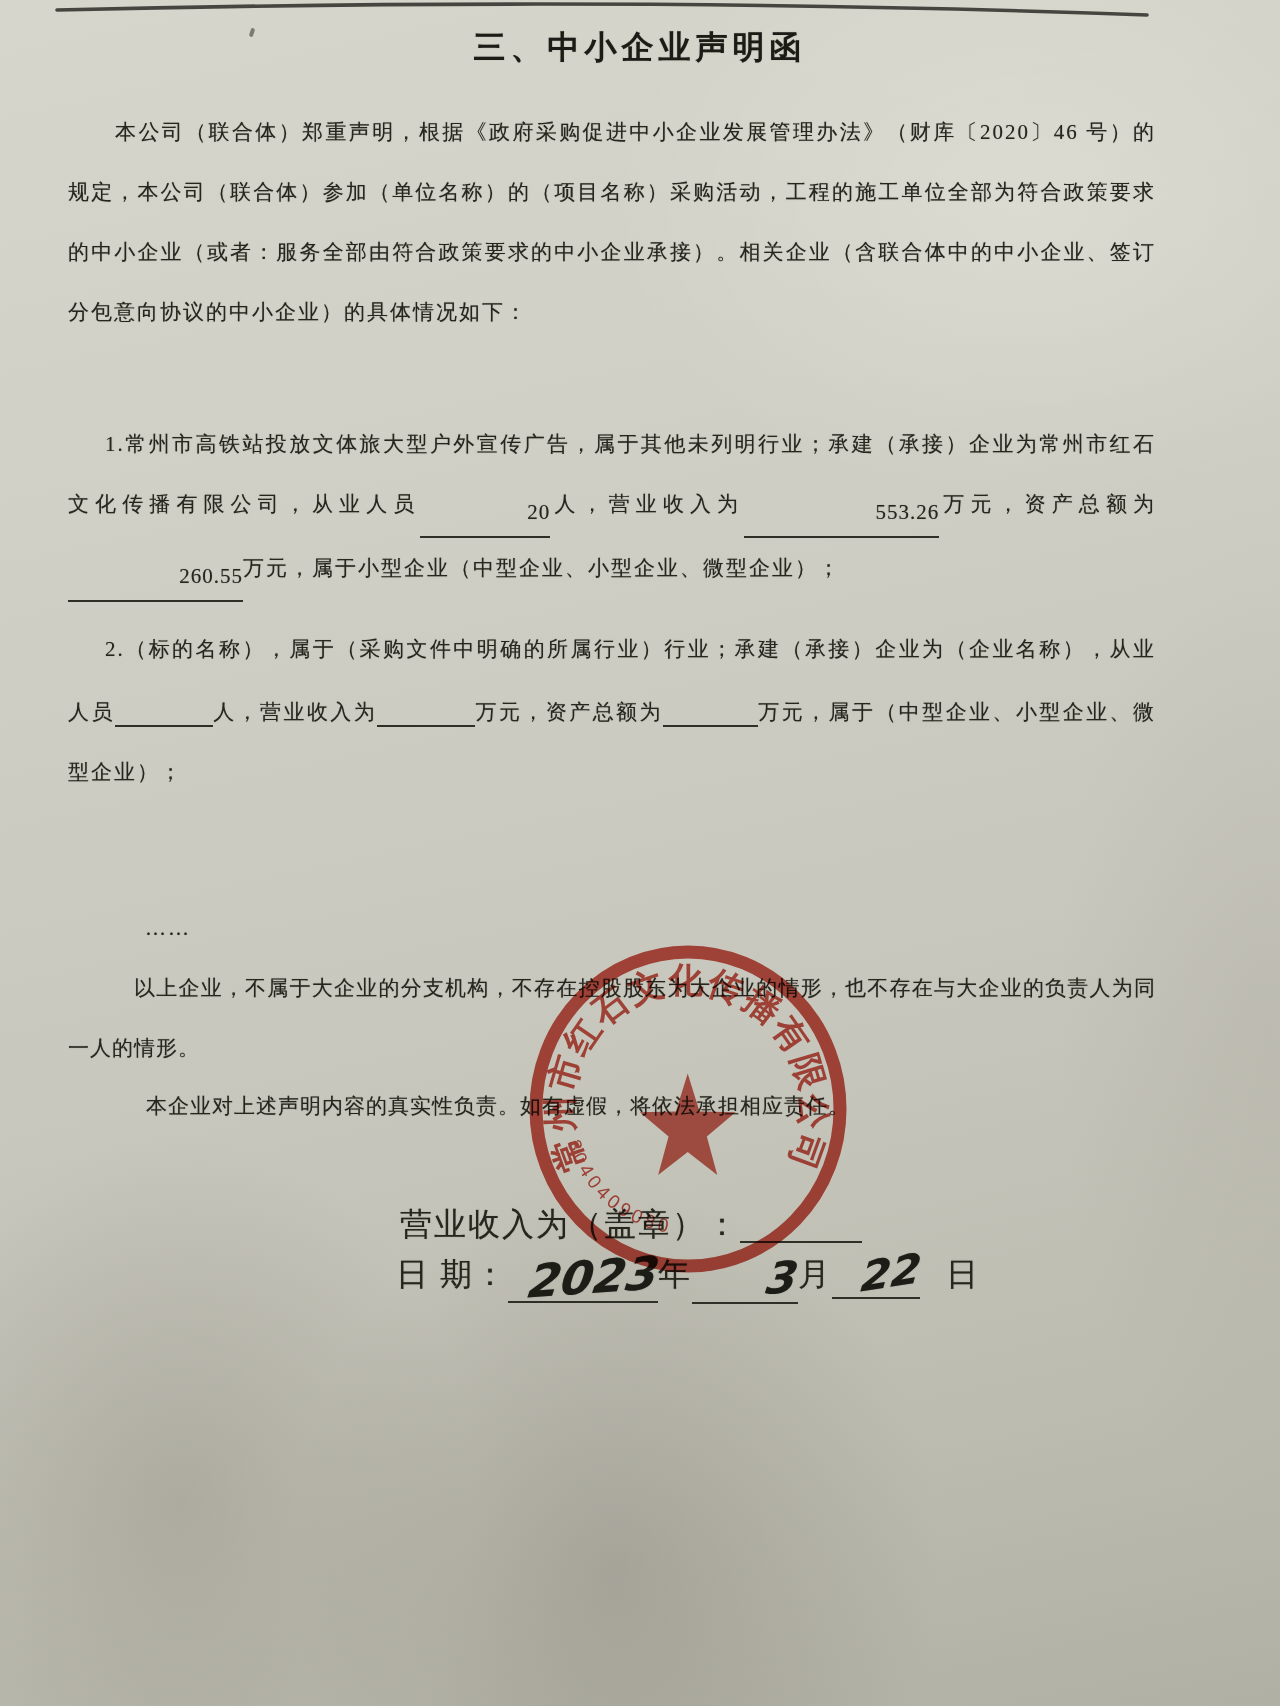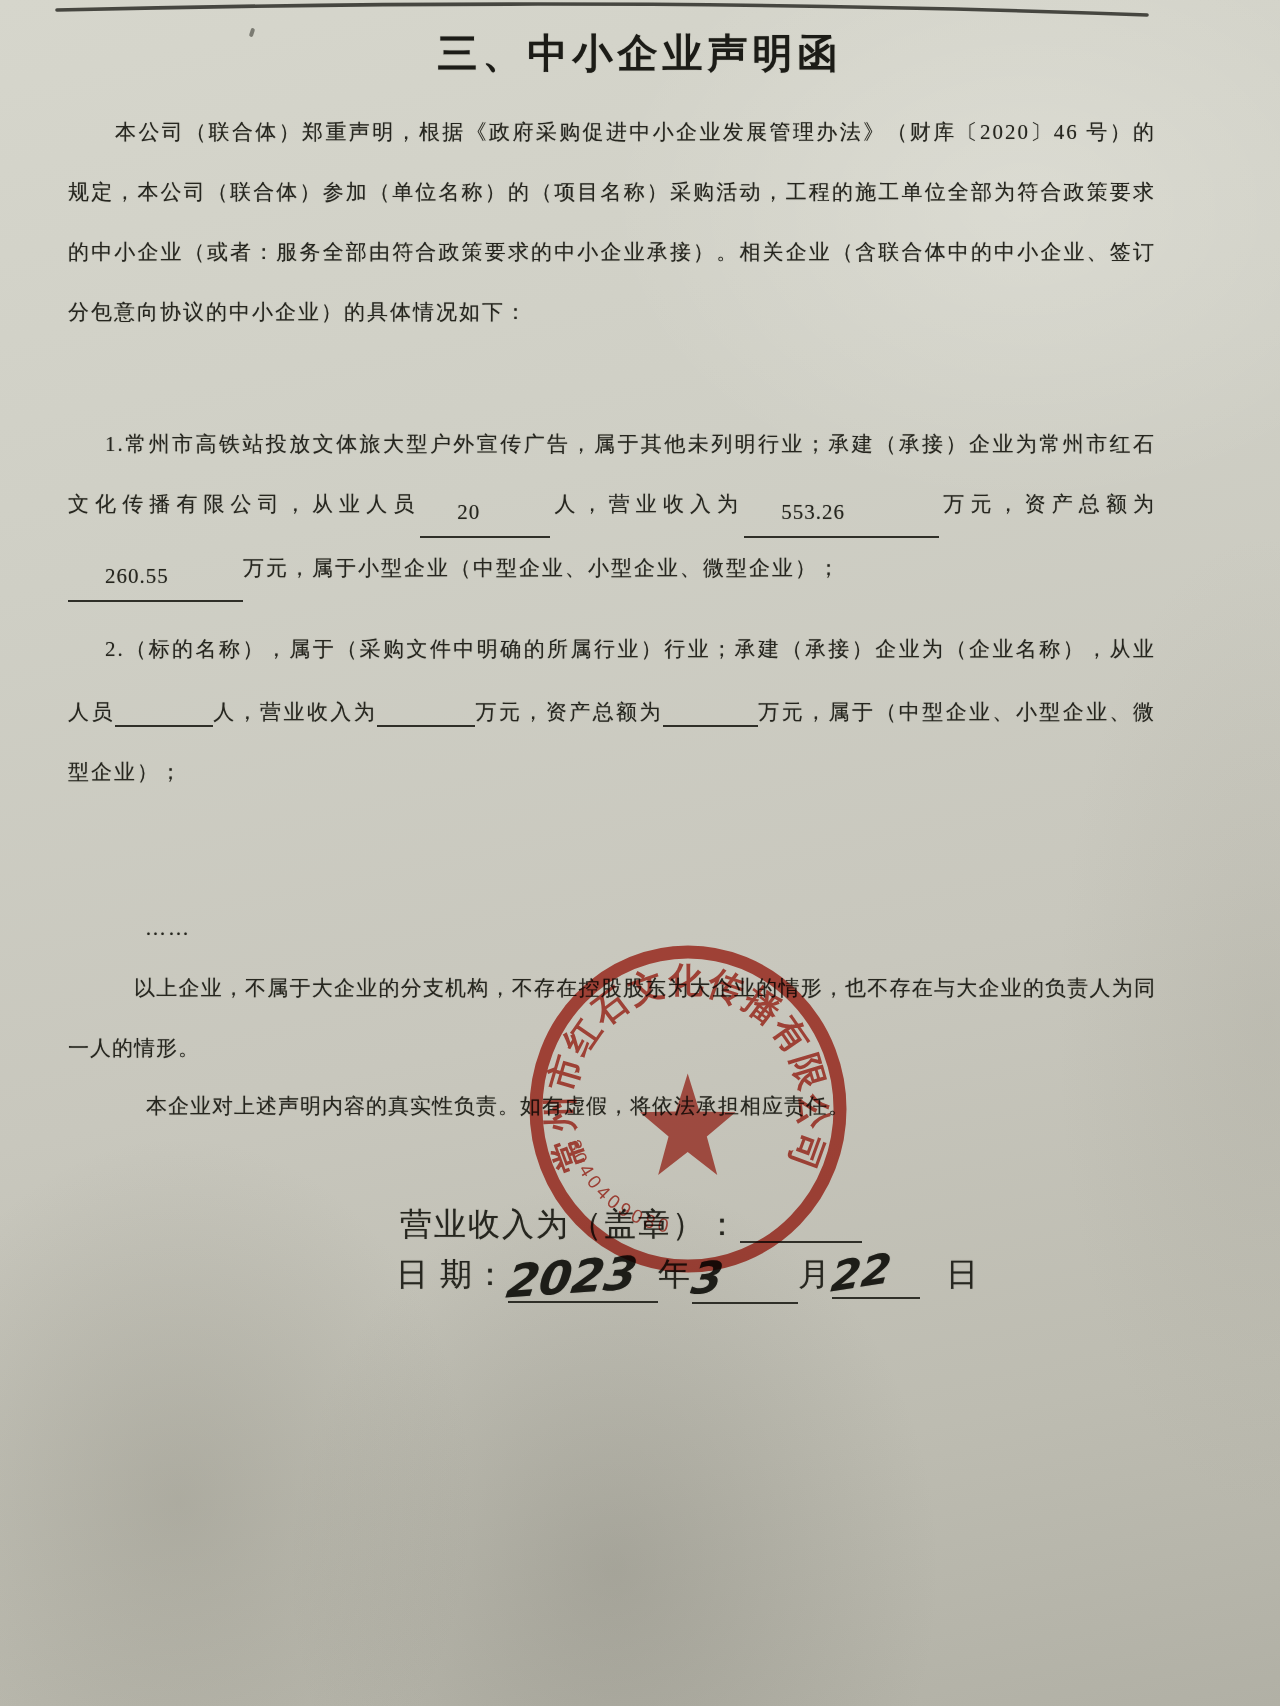--- a/index.html
+++ b/index.html
@@ -15,39 +15,39 @@
       radial-gradient(ellipse 500px 600px at 48% 92%, rgba(116,114,104,0.30), transparent 65%),
       radial-gradient(ellipse 700px 500px at 80% 12%, rgba(255,255,248,0.22), transparent 60%),
       radial-gradient(ellipse 300px 700px at 99% 60%, rgba(150,148,136,0.18), transparent 70%),
       linear-gradient(168deg,#d6d6cc 0%,#cfcfc5 30%,#c8c7bd 58%,#bdbcb1 82%,#b1b0a5 100%);
   }
   .txt{text-shadow:0 0 1px rgba(45,45,35,.45);}
   .title{
     position:absolute;top:26px;left:0;width:100%;
     text-align:center;
     font-family:"Liberation Sans","DejaVu Sans",sans-serif;
-    font-weight:700;font-size:40px;letter-spacing:5px;color:#1c1c17;
+    font-weight:700;font-size:32px;letter-spacing:5px;color:#1c1c17;
   }
   .para{
     position:absolute;left:68px;width:1088px;
     font-size:21px;line-height:60px;letter-spacing:2px;
     text-align:justify;
   }
   .indent-intro{text-indent:47px;}
   .indent-item{text-indent:37px;}
   .indent-close{text-indent:66px;letter-spacing:1px;}
   .ul{
     text-decoration-color:#2f2f28;
     text-decoration-thickness:2px;
     text-underline-offset:7px;
   }
   .blank{
     display:inline-block;
     border-bottom:2px solid #2f2f28;
-    text-align:left;
+    text-align:right;
     height:46px;line-height:44px;
     vertical-align:-8px;
     letter-spacing:1px;
   }
   .sig-line{
     position:absolute;font-size:32px;letter-spacing:2px;line-height:48px;white-space:nowrap;
   }
   .hw{
     display:inline-block;
     font-family:"DejaVu Sans",sans-serif;

